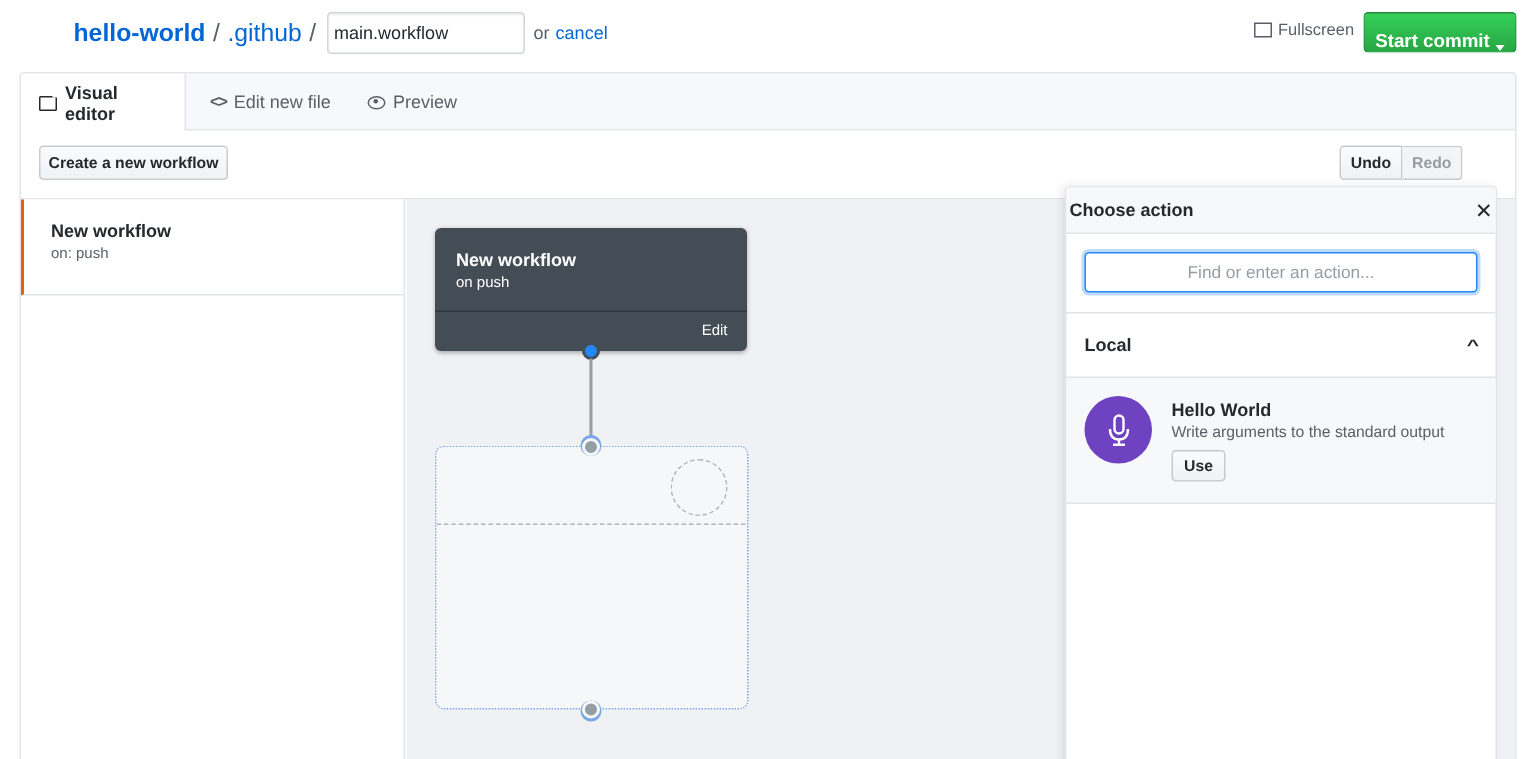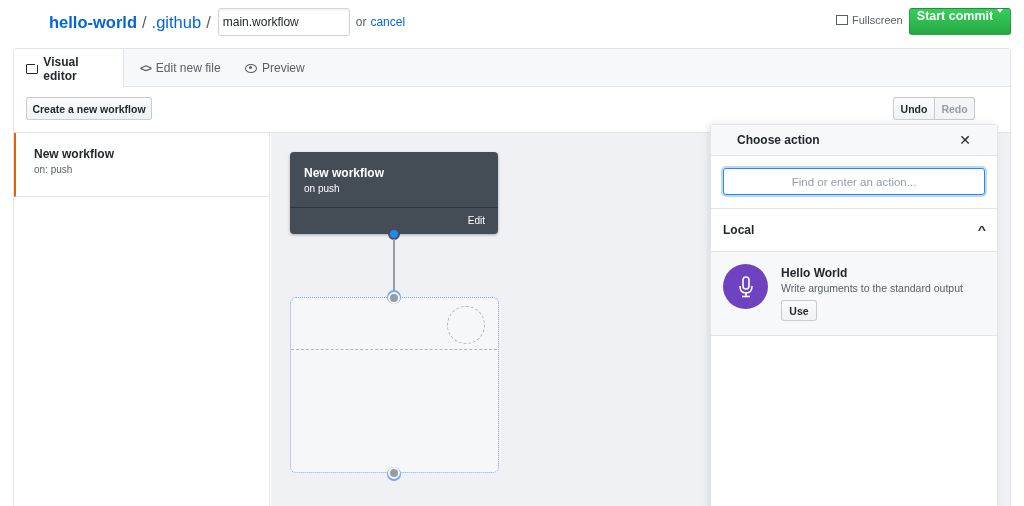--- a/index.html
+++ b/index.html
@@ -12,21 +12,21 @@
   .crumb-repo { color: #0366d6; font-weight: bold; text-decoration: none; }
   .crumb-sep { color: #586069; margin: 0 5px; }
   .crumb-dir { color: #0366d6; text-decoration: none; }
   .filename-input { width: 132px; height: 28px; border: 1px solid #d1d5da; border-radius: 3px; padding: 0 4px; font-size: 12px; color: #24292e; font-family: "Liberation Sans", sans-serif; margin-left: 2px; background: #fff; box-shadow: inset 0 1px 2px rgba(27,31,35,0.075); }
   .or-text { font-size: 12px; color: #586069; margin-left: 6px; }
   .cancel-link { font-size: 12px; color: #0366d6; margin-left: 4px; text-decoration: none; }
 
   .fullscreen { position: absolute; left: 836px; top: 14px; display: flex; align-items: center; font-size: 11px; color: #586069; }
   .fullscreen .fs-icon { width: 12px; height: 10px; border: 1.4px solid #586069; margin-right: 4px; position: relative; }
   .fullscreen .fs-icon::before { content: ""; position: absolute; left: 2px; top: -3px; width: 5px; height: 14px; border-top: 1.5px solid #fff; border-bottom: 1.5px solid #fff; }
-  .commit-btn { position: absolute; left: 909px; top: 8px; width: 102px; height: 27px; background: linear-gradient(#34d058, #28a745); border: 1px solid rgba(27,31,35,0.2); border-radius: 3px; color: #fff; font-weight: bold; font-size: 12.5px; display: flex; align-items: flex-start; justify-content: center; font-family: "Liberation Sans", sans-serif; }
+  .commit-btn { position: absolute; left: 909px; top: 8px; width: 102px; height: 27px; background: linear-gradient(#34d058, #28a745); border: 1px solid rgba(27,31,35,0.2); border-radius: 3px; color: #fff; font-weight: bold; font-size: 12.5px; display: flex; align-items: flex-end; justify-content: center; font-family: "Liberation Sans", sans-serif; }
   .commit-btn .caret { display: inline-block; width: 0; height: 0; border-left: 3.5px solid transparent; border-right: 3.5px solid transparent; border-top: 4px solid #fff; margin-left: 4px; }
 
   
   .main { position: absolute; left: 13px; top: 48px; width: 998px; height: 470px; border: 1px solid #e1e4e8; border-radius: 3px; background: #fff; overflow: hidden; }
 
   .tabs { position: absolute; left: 0; top: 0; width: 996px; height: 38px; background: #f6f8fa; border-bottom: 1px solid #e1e4e8; }
   .tab { position: absolute; top: 0; height: 38px; display: flex; align-items: center; font-size: 12px; color: #586069; padding: 0 12px; }
   .tab.active { background: #fff; color: #24292e; font-weight: bold; border-right: 1px solid #e1e4e8; height: 39px; justify-content: flex-end; }
   .tab-visual { left: 0; width: 110px; }
   .tab-edit { left: 114px; }
@@ -62,21 +62,21 @@
   .connector { position: absolute; left: 122px; top: 106px; width: 2px; height: 58px; background: #959da5; }
 
   .node-empty { position: absolute; left: 19px; top: 164px; width: 209px; height: 176px; border: 1.5px dotted #79a6e6; border-radius: 6px; background: #f6f7f9; }
   .ne-divider { position: absolute; left: 0; top: 51px; width: 206px; border-top: 1px dashed #b0b5bb; }
   .ne-circle { position: absolute; left: 156px; top: 8px; width: 38px; height: 38px; border: 1px dashed #b0b5bb; border-radius: 50%; }
   .port-gray-top { position: absolute; left: 97px; top: -6px; width: 12px; height: 12px; border-radius: 50%; background: #959da5; border: 2px solid #f6f7f9; box-shadow: 0 -1px 0 1px #79a6e6; }
   .port-gray-bottom { position: absolute; left: 97px; bottom: -7px; width: 12px; height: 12px; border-radius: 50%; background: #959da5; border: 2px solid #f6f7f9; box-shadow: 0 1px 0 1px #79a6e6; }
 
   
   .panel { position: absolute; left: 710px; top: 124px; width: 288px; height: 390px; background: #fff; border: 1px solid #e1e4e8; border-radius: 3px; box-shadow: -2px 0 6px rgba(27,31,35,0.1); }
-  .panel-header { height: 31px; background: #f6f8fa; border-bottom: 1px solid #e1e4e8; display: flex; align-items: center; justify-content: space-between; padding: 0 26px; }
+  .panel-header { height: 31px; background: #f6f8fa; border-bottom: 1px solid #e1e4e8; display: flex; align-items: center; justify-content: space-between; padding: 0 2px; }
   .panel-title { font-size: 12px; font-weight: bold; color: #24292e; }
   .close-icon { font-size: 14px; font-weight: bold; color: #24292e; }
   .search-wrap { height: 53px; border-bottom: 1px solid #e1e4e8; padding: 12px 12px 0 12px; }
   .search-input { width: 262px; height: 27px; border: 1px solid #2188ff; border-radius: 3px; padding: 0 7px; font-size: 11.5px; font-family: "Liberation Sans", sans-serif; box-shadow: 0 0 0 2px rgba(3,102,214,0.25); color: #24292e; text-align: center; }
   .search-input::placeholder { color: #959da5; }
   .section-head { height: 43px; border-bottom: 1px solid #e1e4e8; display: flex; align-items: center; justify-content: space-between; padding: 0 12px; }
   .section-title { font-size: 12px; font-weight: bold; color: #24292e; }
   .chevron-up { font-size: 10px; color: #24292e; font-weight: bold; transform: scaleX(1.4); }
   .action-item { height: 84px; background: #f6f8fa; border-bottom: 1px solid #e1e4e8; position: relative; }
   .action-avatar { position: absolute; left: 12px; top: 12px; width: 45px; height: 45px; border-radius: 50%; background: #6f42c1; display: flex; align-items: center; justify-content: center; }

